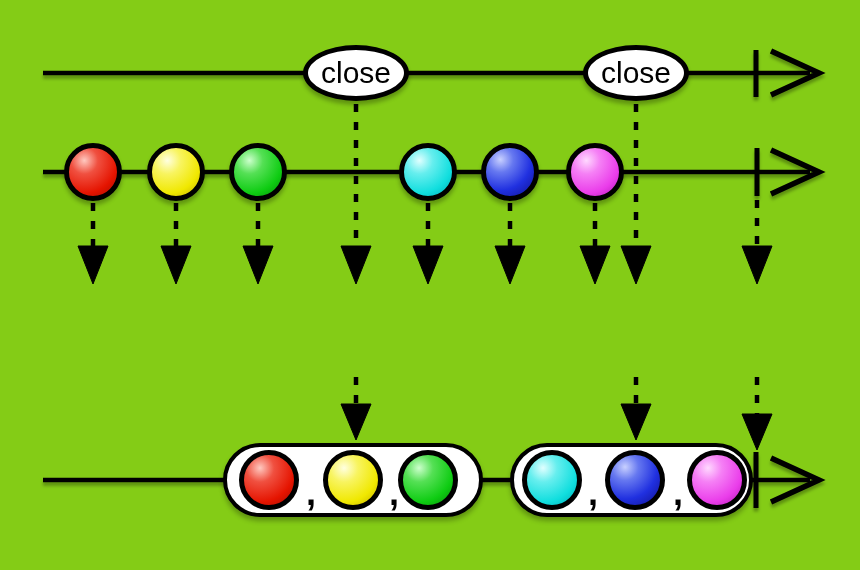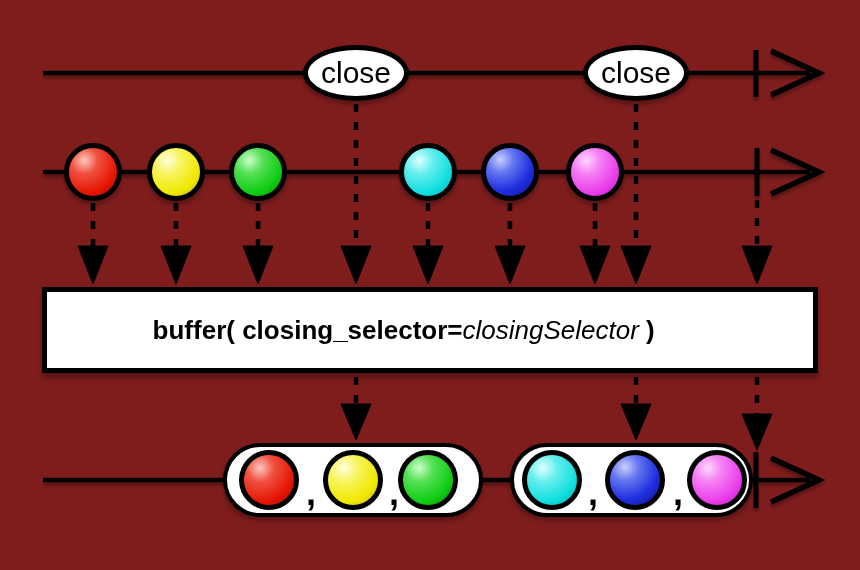--- a/index.html
+++ b/index.html
@@ -1,18 +1,18 @@
 <!DOCTYPE html>
 <html><head>
 <meta charset="utf-8">
 <style>
   html,body { margin:0; padding:0; }
   .canvas {
     position:relative; width:860px; height:570px; overflow:hidden;
-    background:#7f1d1d;
+    background:#84cc16;
     font-family:"Liberation Sans", sans-serif;
   }
   svg.layer { position:absolute; left:0; top:0; z-index:1; }
 
   
   .close-ellipse {
     position:absolute; z-index:3; width:96px; height:46px;
     background:#ffffff; border:5px solid #000; border-radius:50%;
     display:flex; align-items:center; justify-content:center;
     font-size:30px; color:#000;
@@ -150,25 +150,20 @@
     <span>close</span>
   </div>
 
   <div class="marble m-red" style="left:64px;  top:143px;"></div>
   <div class="marble m-yellow" style="left:147px; top:143px;"></div>
   <div class="marble m-green" style="left:229px; top:143px;"></div>
   <div class="marble m-cyan" style="left:399px; top:143px;"></div>
   <div class="marble m-blue" style="left:481px; top:143px;"></div>
   <div class="marble m-magenta" style="left:566px; top:143px;"></div>
 
-  <div class="op-box">
-    <div class="op-text">
-      <span class="b">buffer( closing_selector=</span><span class="i">closingSelector</span><span class="b"> )</span>
-    </div>
-  </div>
 
   <div class="capsule" style="left:223px; width:260px;">
     <div class="marble big m-red" style="left:12px;  top:3px;"></div>
     <span class="comma" style="left:84px; top:28px;">,</span>
     <div class="marble big m-yellow" style="left:96px;  top:3px;"></div>
     <span class="comma" style="left:167px; top:28px;">,</span>
     <div class="marble big m-green" style="left:171px; top:3px;"></div>
   </div>
 
   <div class="capsule" style="left:510px; width:243px;">

